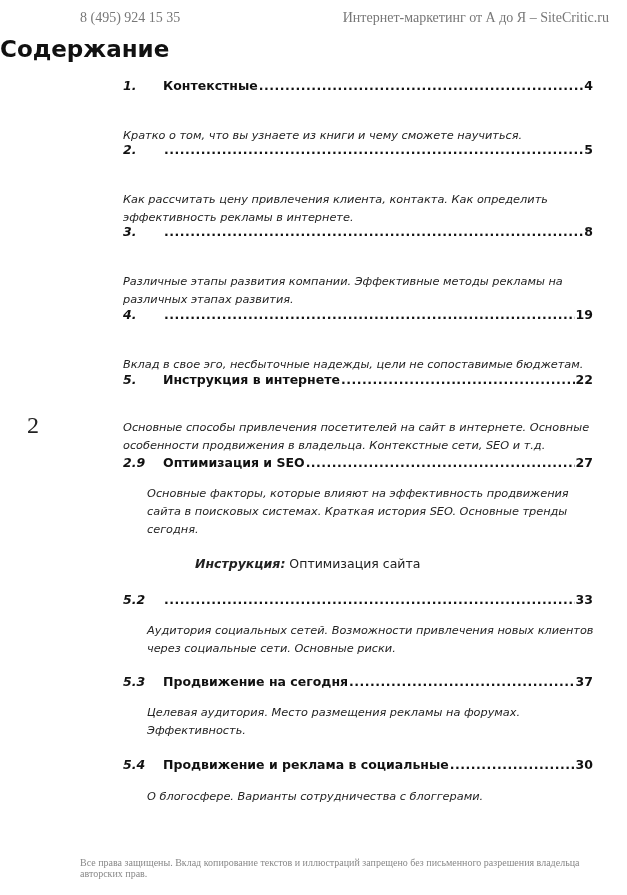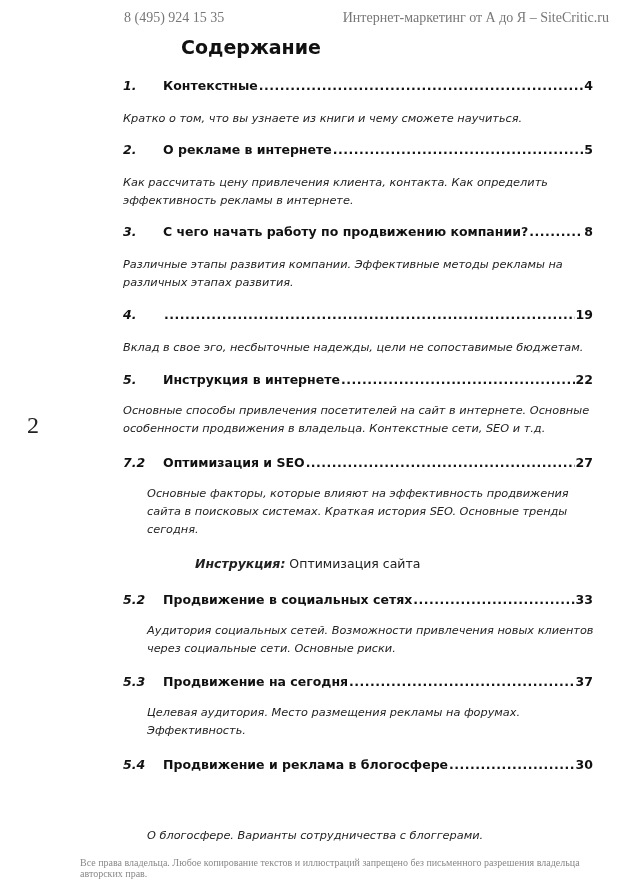--- a/index.html
+++ b/index.html
@@ -1,31 +1,31 @@
 <!DOCTYPE html>
 <html><head>
 <meta charset="utf-8">
 <style>
   html, body { margin: 0; padding: 0; background: #fff; }
   body { width: 627px; height: 895px; position: relative; overflow: hidden; color: #111; }
-  .hdr { position: absolute; top: 10px; font-family: "Liberation Serif", serif; font-size: 14px; color: #777; margin-left: 44px; }
+  .hdr { position: absolute; top: 10px; font-family: "Liberation Serif", serif; font-size: 14px; color: #777; }
   .hdr-left { left: 80px; }
   .hdr-right { right: 18px; }
-  .title { position: absolute; top: 36px; left: 0; width: 502px; text-align: center;
-    font-family: "DejaVu Sans", sans-serif; font-weight: bold; font-size: 19px; color: #111; }
+  .title { position: absolute; top: 36px; left: 0; width: 502px; text-align: left;
+    font-family: "DejaVu Sans", sans-serif; font-weight: bold; font-size: 23px; color: #111; }
   .pagenum { position: absolute; left: 27px; top: 412px; font-family: "Liberation Serif", serif; font-size: 24px; color: #222; }
   .toc { position: absolute; left: 123px; top: 78px; width: 470px; }
   .entry { position: absolute; left: 0; width: 470px; font-family: "DejaVu Sans", sans-serif; font-weight: bold; font-size: 12.5px; display: flex; align-items: baseline; white-space: nowrap; }
   .num { display: inline-block; width: 40px; font-style: italic; }
   .ttl { }
   .dots { flex: 1; overflow: hidden; margin: 0 1px; }
   .dots::before { content: "........................................................................................................................................................"; letter-spacing: 0.5px; }
   .pg { }
   .desc { position: absolute; font-family: "DejaVu Sans", sans-serif; font-style: italic; font-size: 11.3px; line-height: 18px; color: #222; }
-  .d0 { left: 0; width: 470px; }
+  .d0 { left: 0; width: 470px; margin-top: 17px; }
   .d1 { left: 24px; width: 450px; }
   .instr { position: absolute; left: 24px; font-family: "DejaVu Sans", sans-serif; font-size: 12.5px; color: #222; margin-left: 48px; }
   .instr b { font-style: italic; }
   .footer { position: absolute; left: 80px; top: 857px; width: 500px; font-family: "Liberation Serif", serif; font-size: 10px; line-height: 11px; color: #888; }
 </style>
 </head>
 <body>
 
 <div class="hdr hdr-left">8 (495) 924 15 35</div>
 <div class="hdr hdr-right">Интернет-маркетинг от А до Я – SiteCritic.ru</div>
@@ -37,29 +37,27 @@
   <div class="entry" style="top:0">
     <span class="num">1.</span>
     <span class="ttl">Контекстные</span>
     <span class="dots"></span>
     <span class="pg">4</span>
   </div>
   <div class="desc d0" style="top:32px">Кратко о том, что вы узнаете из книги и чему сможете научиться.</div>
 
   <div class="entry" style="top:64px">
     <span class="num">2.</span>
-    <span class="ttl">О рекламе в интернете</span>
     <span class="dots"></span>
     <span class="pg">5</span>
   </div>
   <div class="desc d0" style="top:96px">Как рассчитать цену привлечения клиента, контакта. Как определить эффективность рекламы в интернете.</div>
 
   <div class="entry" style="top:146px">
     <span class="num">3.</span>
-    <span class="ttl">С чего начать работу по продвижению компании?</span>
     <span class="dots"></span>
     <span class="pg">8</span>
   </div>
   <div class="desc d0" style="top:178px">Различные этапы развития компании. Эффективные методы рекламы на различных этапах развития.</div>
 
   <div class="entry" style="top:229px">
     <span class="num">4.</span>
     <span class="dots"></span>
     <span class="pg">19</span>
   </div>
@@ -67,48 +65,47 @@
 
   <div class="entry" style="top:294px">
     <span class="num">5.</span>
     <span class="ttl">Инструкция в интернете</span>
     <span class="dots"></span>
     <span class="pg">22</span>
   </div>
   <div class="desc d0" style="top:324px">Основные способы привлечения посетителей на сайт в интернете. Основные особенности продвижения в владельца. Контекстные сети, SEO и т.д.</div>
 
   <div class="entry" style="top:377px">
-    <span class="num">7.2</span>
+    <span class="num">2.9</span>
     <span class="ttl">Оптимизация и SEO</span>
     <span class="dots"></span>
     <span class="pg">27</span>
   </div>
   <div class="desc d1" style="top:407px">Основные факторы, которые влияют на эффективность продвижения сайта в поисковых системах. Краткая история SEO. Основные тренды сегодня.</div>
   <div class="instr" style="top:478px">
     <b>Инструкция:</b><span> Оптимизация сайта</span>
   </div>
 
   <div class="entry" style="top:514px">
     <span class="num">5.2</span>
-    <span class="ttl">Продвижение в социальных сетях</span>
     <span class="dots"></span>
     <span class="pg">33</span>
   </div>
   <div class="desc d1" style="top:544px">Аудитория социальных сетей. Возможности привлечения новых клиентов через социальные сети. Основные риски.</div>
 
   <div class="entry" style="top:596px">
     <span class="num">5.3</span>
     <span class="ttl">Продвижение на сегодня</span>
     <span class="dots"></span>
     <span class="pg">37</span>
   </div>
   <div class="desc d1" style="top:626px">Целевая аудитория. Место размещения рекламы на форумах. Эффективность.</div>
 
   <div class="entry" style="top:679px">
     <span class="num">5.4</span>
-    <span class="ttl">Продвижение и реклама в блогосфере</span>
+    <span class="ttl">Продвижение и реклама в социальные</span>
     <span class="dots"></span>
     <span class="pg">30</span>
   </div>
-  <div class="desc d1" style="top:749px">О блогосфере. Варианты сотрудничества с блоггерами.</div>
+  <div class="desc d1" style="top:710px">О блогосфере. Варианты сотрудничества с блоггерами.</div>
 </div>
 
-<div class="footer">Все права владельца. Любое копирование текстов и иллюстраций запрещено без письменного разрешения владельца авторских прав.</div>
+<div class="footer">Все права защищены. Вклад копирование текстов и иллюстраций запрещено без письменного разрешения владельца авторских прав.</div>
 
 </body></html>

